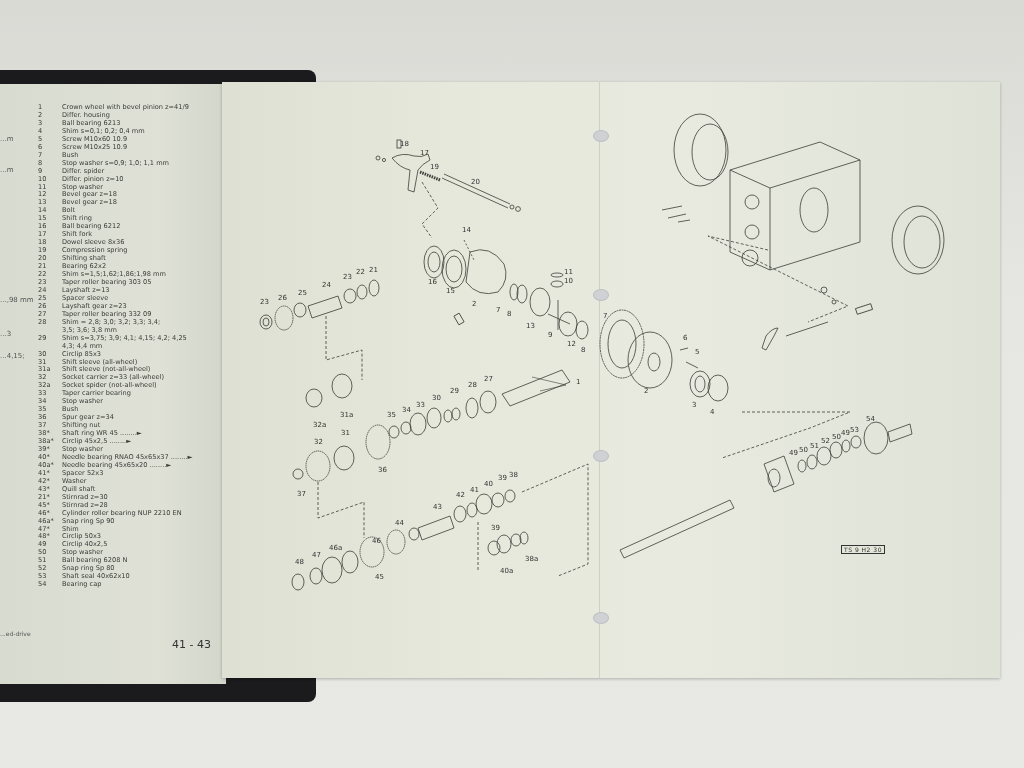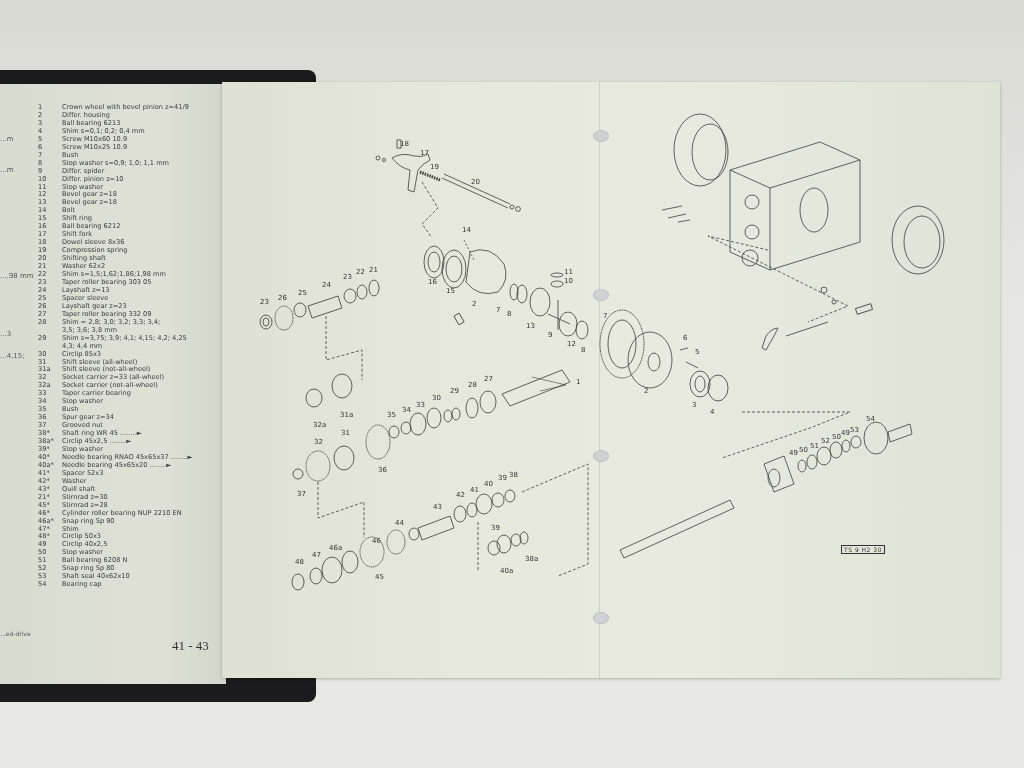--- a/index.html
+++ b/index.html
@@ -15,21 +15,21 @@
   .left-page {
     position:absolute; left:0; top:84px; width:226px; height:600px;
     background:linear-gradient(90deg,#d8dbcf 0%,#dfe1d6 70%,#d3d6ca 100%);
     overflow:hidden;
   }
   .left-page .edge-text { position:absolute; left:0; font-size:7px; color:#555; white-space:nowrap; }
   .parts-list { position:absolute; left:38px; top:20px; width:190px; }
   .part-row { display:flex; font-size:6.6px; line-height:7.95px; color:#3a3c38; white-space:nowrap; }
   .part-no { width:24px; text-align:left; }
   .part-desc { flex:1; }
-  .page-number { position:absolute; left:172px; top:554px; font-size:13px; color:#333;font-family:Liberation Serif, serif; }
+  .page-number { position:absolute; left:172px; top:554px; font-size:11px; color:#333; }
   .fold-label { position:absolute; left:0; top:546px; font-size:6px; color:#555; }
   .right-sheet {
     position:absolute; left:222px; top:82px; width:778px; height:596px;
     background:linear-gradient(90deg,#dde0d3 0%,#e6e8dc 30%,#e8eadf 60%,#dfe2d6 100%);
     box-shadow:0 1px 3px rgba(0,0,0,0.25);
   }
   .fold-line { position:absolute; left:377px; top:0; width:1px; height:596px; background:rgba(180,185,170,0.5); }
   .punch-hole {
     position:absolute; width:14px; height:10px; border-radius:50%;
     background:#cfd1d4; border:1px solid #bcbfc2; left:371px;
@@ -42,21 +42,21 @@
   }
 </style>
 </head>
 <body>
 
 <div class="binder"></div>
 
 <div class="left-page">
   <div class="edge-text" style="top:51px">...m</div>
   <div class="edge-text" style="top:82px">...m</div>
-  <div class="edge-text" style="top:188px">...,98 mm</div>
+  <div class="edge-text" style="top:212px">...,98 mm</div>
   <div class="edge-text" style="top:246px">...3</div>
   <div class="edge-text" style="top:268px">...4,15;</div>
 
   <div class="parts-list" id="parts-list">
       <div class="part-row">
         <span class="part-no">1</span>
         <span class="part-desc">Crown wheel with bevel pinion z=41/9</span>
       </div>
       <div class="part-row">
         <span class="part-no">2</span>
@@ -129,21 +129,21 @@
       <div class="part-row">
         <span class="part-no">19</span>
         <span class="part-desc">Compression spring</span>
       </div>
       <div class="part-row">
         <span class="part-no">20</span>
         <span class="part-desc">Shifting shaft</span>
       </div>
       <div class="part-row">
         <span class="part-no">21</span>
-        <span class="part-desc">Washer 62x2</span>
+        <span class="part-desc">Bearing 62x2</span>
       </div>
       <div class="part-row">
         <span class="part-no">22</span>
         <span class="part-desc">Shim s=1,5;1,62;1,86;1,98 mm</span>
       </div>
       <div class="part-row">
         <span class="part-no">23</span>
         <span class="part-desc">Taper roller bearing 303 05</span>
       </div>
       <div class="part-row">
@@ -189,41 +189,41 @@
       <div class="part-row">
         <span class="part-no">31a</span>
         <span class="part-desc">Shift sleeve (not-all-wheel)</span>
       </div>
       <div class="part-row">
         <span class="part-no">32</span>
         <span class="part-desc">Socket carrier z=33 (all-wheel)</span>
       </div>
       <div class="part-row">
         <span class="part-no">32a</span>
-        <span class="part-desc">Socket carrier (not-all-wheel)</span>
+        <span class="part-desc">Socket spider (not-all-wheel)</span>
       </div>
       <div class="part-row">
         <span class="part-no">33</span>
         <span class="part-desc">Taper carrier bearing</span>
       </div>
       <div class="part-row">
         <span class="part-no">34</span>
         <span class="part-desc">Stop washer</span>
       </div>
       <div class="part-row">
         <span class="part-no">35</span>
         <span class="part-desc">Bush</span>
       </div>
       <div class="part-row">
         <span class="part-no">36</span>
         <span class="part-desc">Spur gear z=34</span>
       </div>
       <div class="part-row">
         <span class="part-no">37</span>
-        <span class="part-desc">Grooved nut</span>
+        <span class="part-desc">Shifting nut</span>
       </div>
       <div class="part-row">
         <span class="part-no">38*</span>
         <span class="part-desc">Shaft ring WR 45 ........►</span>
       </div>
       <div class="part-row">
         <span class="part-no">38a*</span>
         <span class="part-desc">Circlip 45x2,5 ........►</span>
       </div>
       <div class="part-row">

